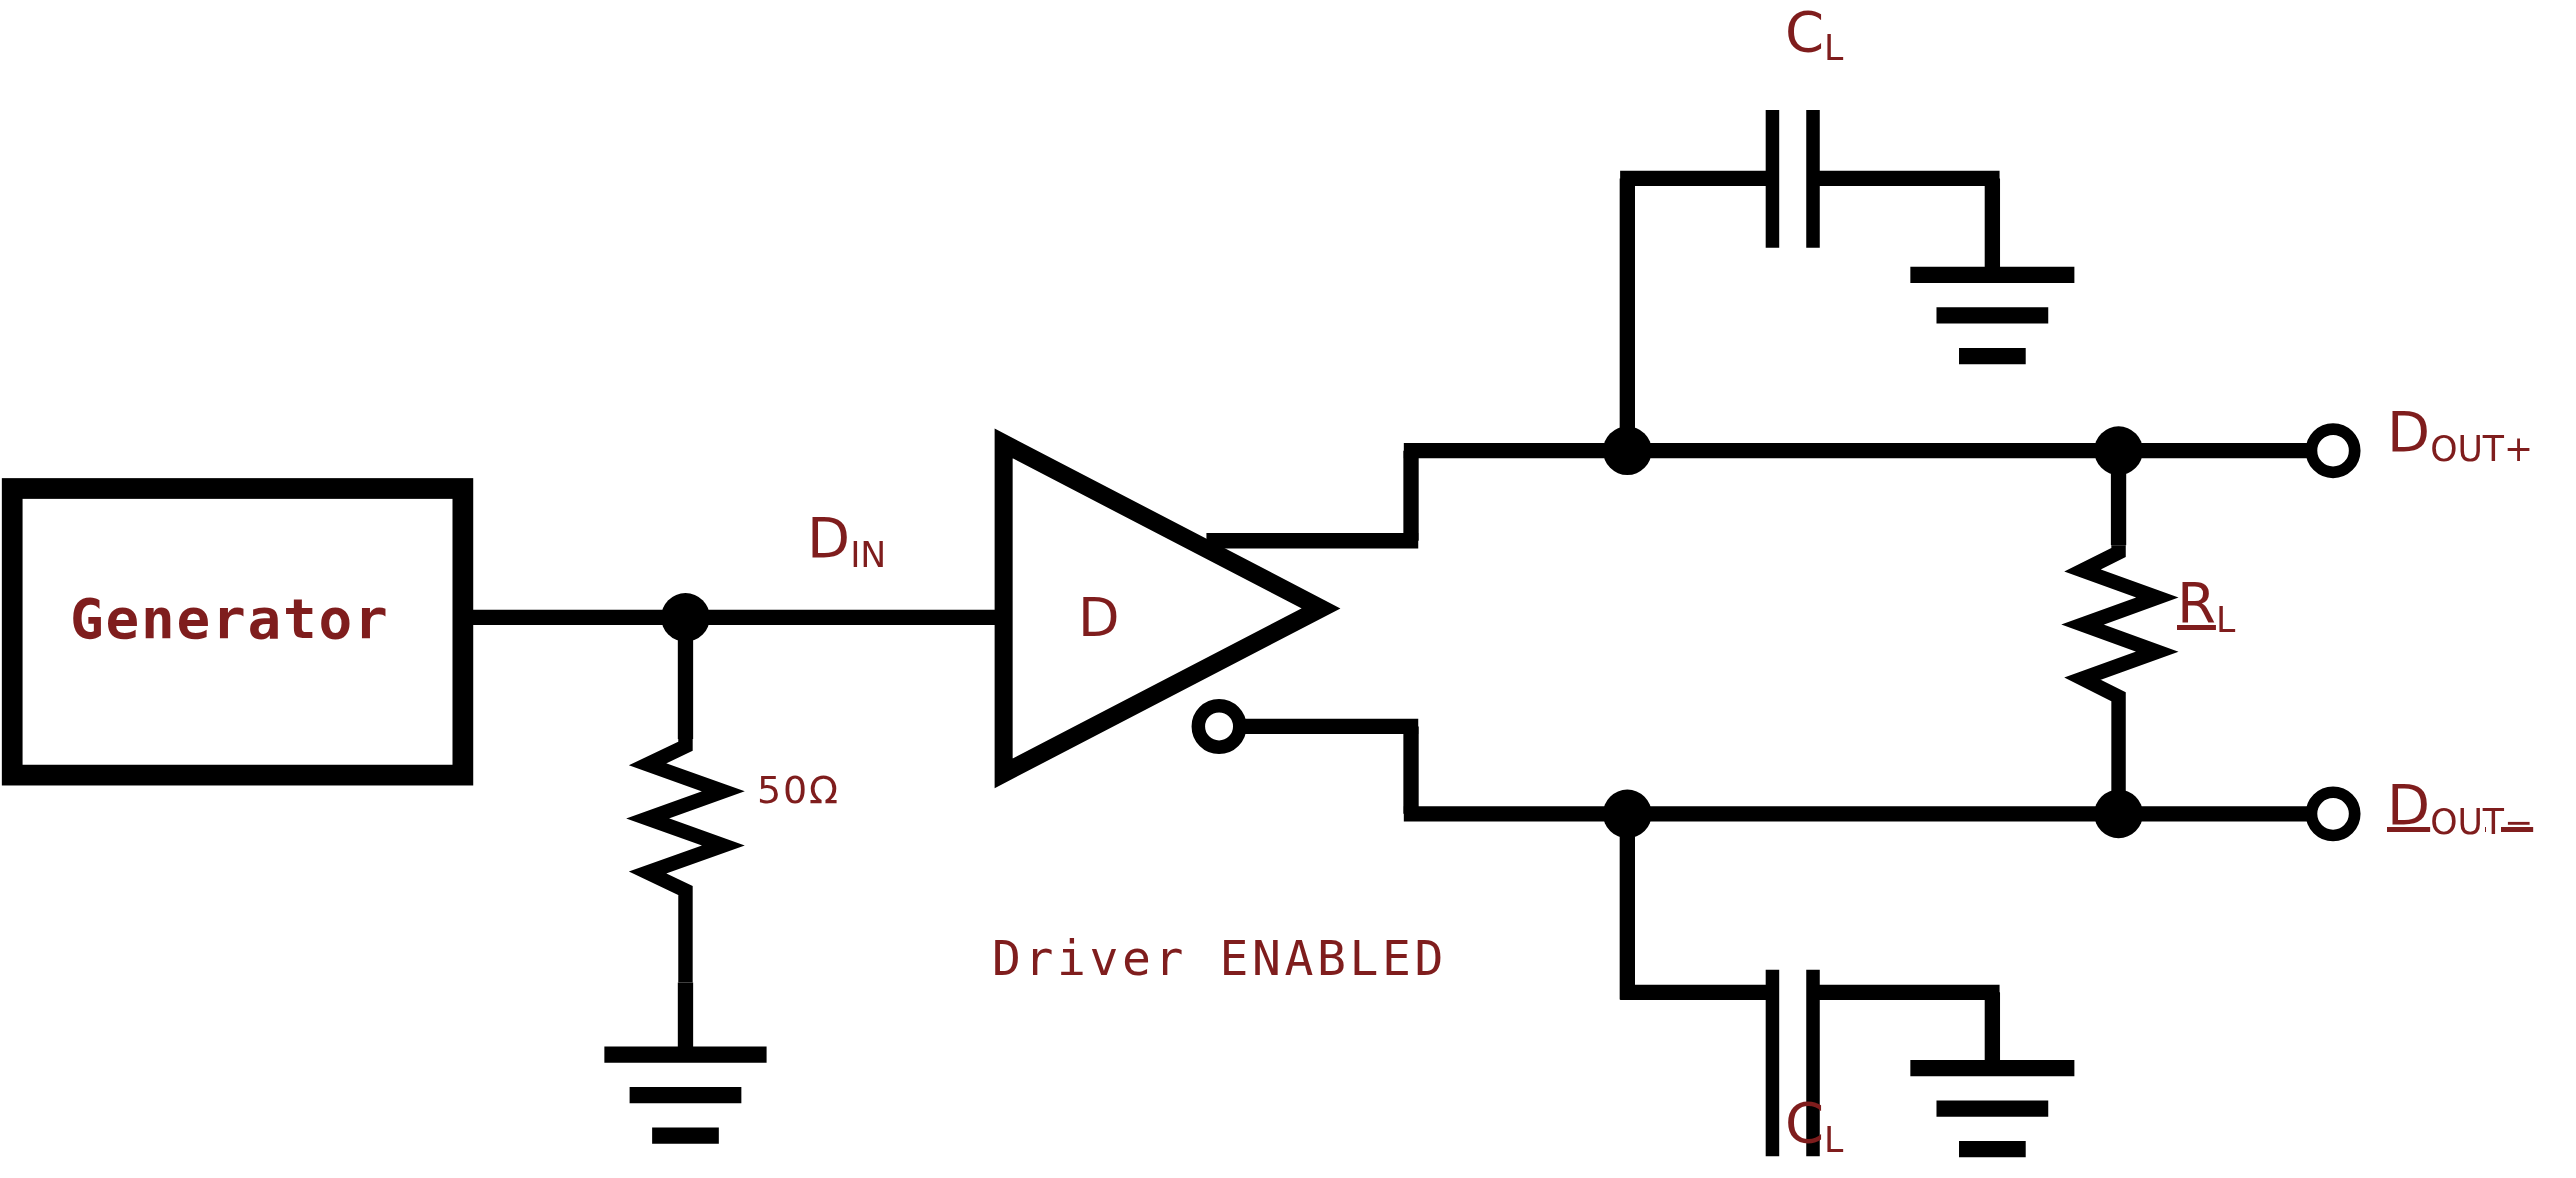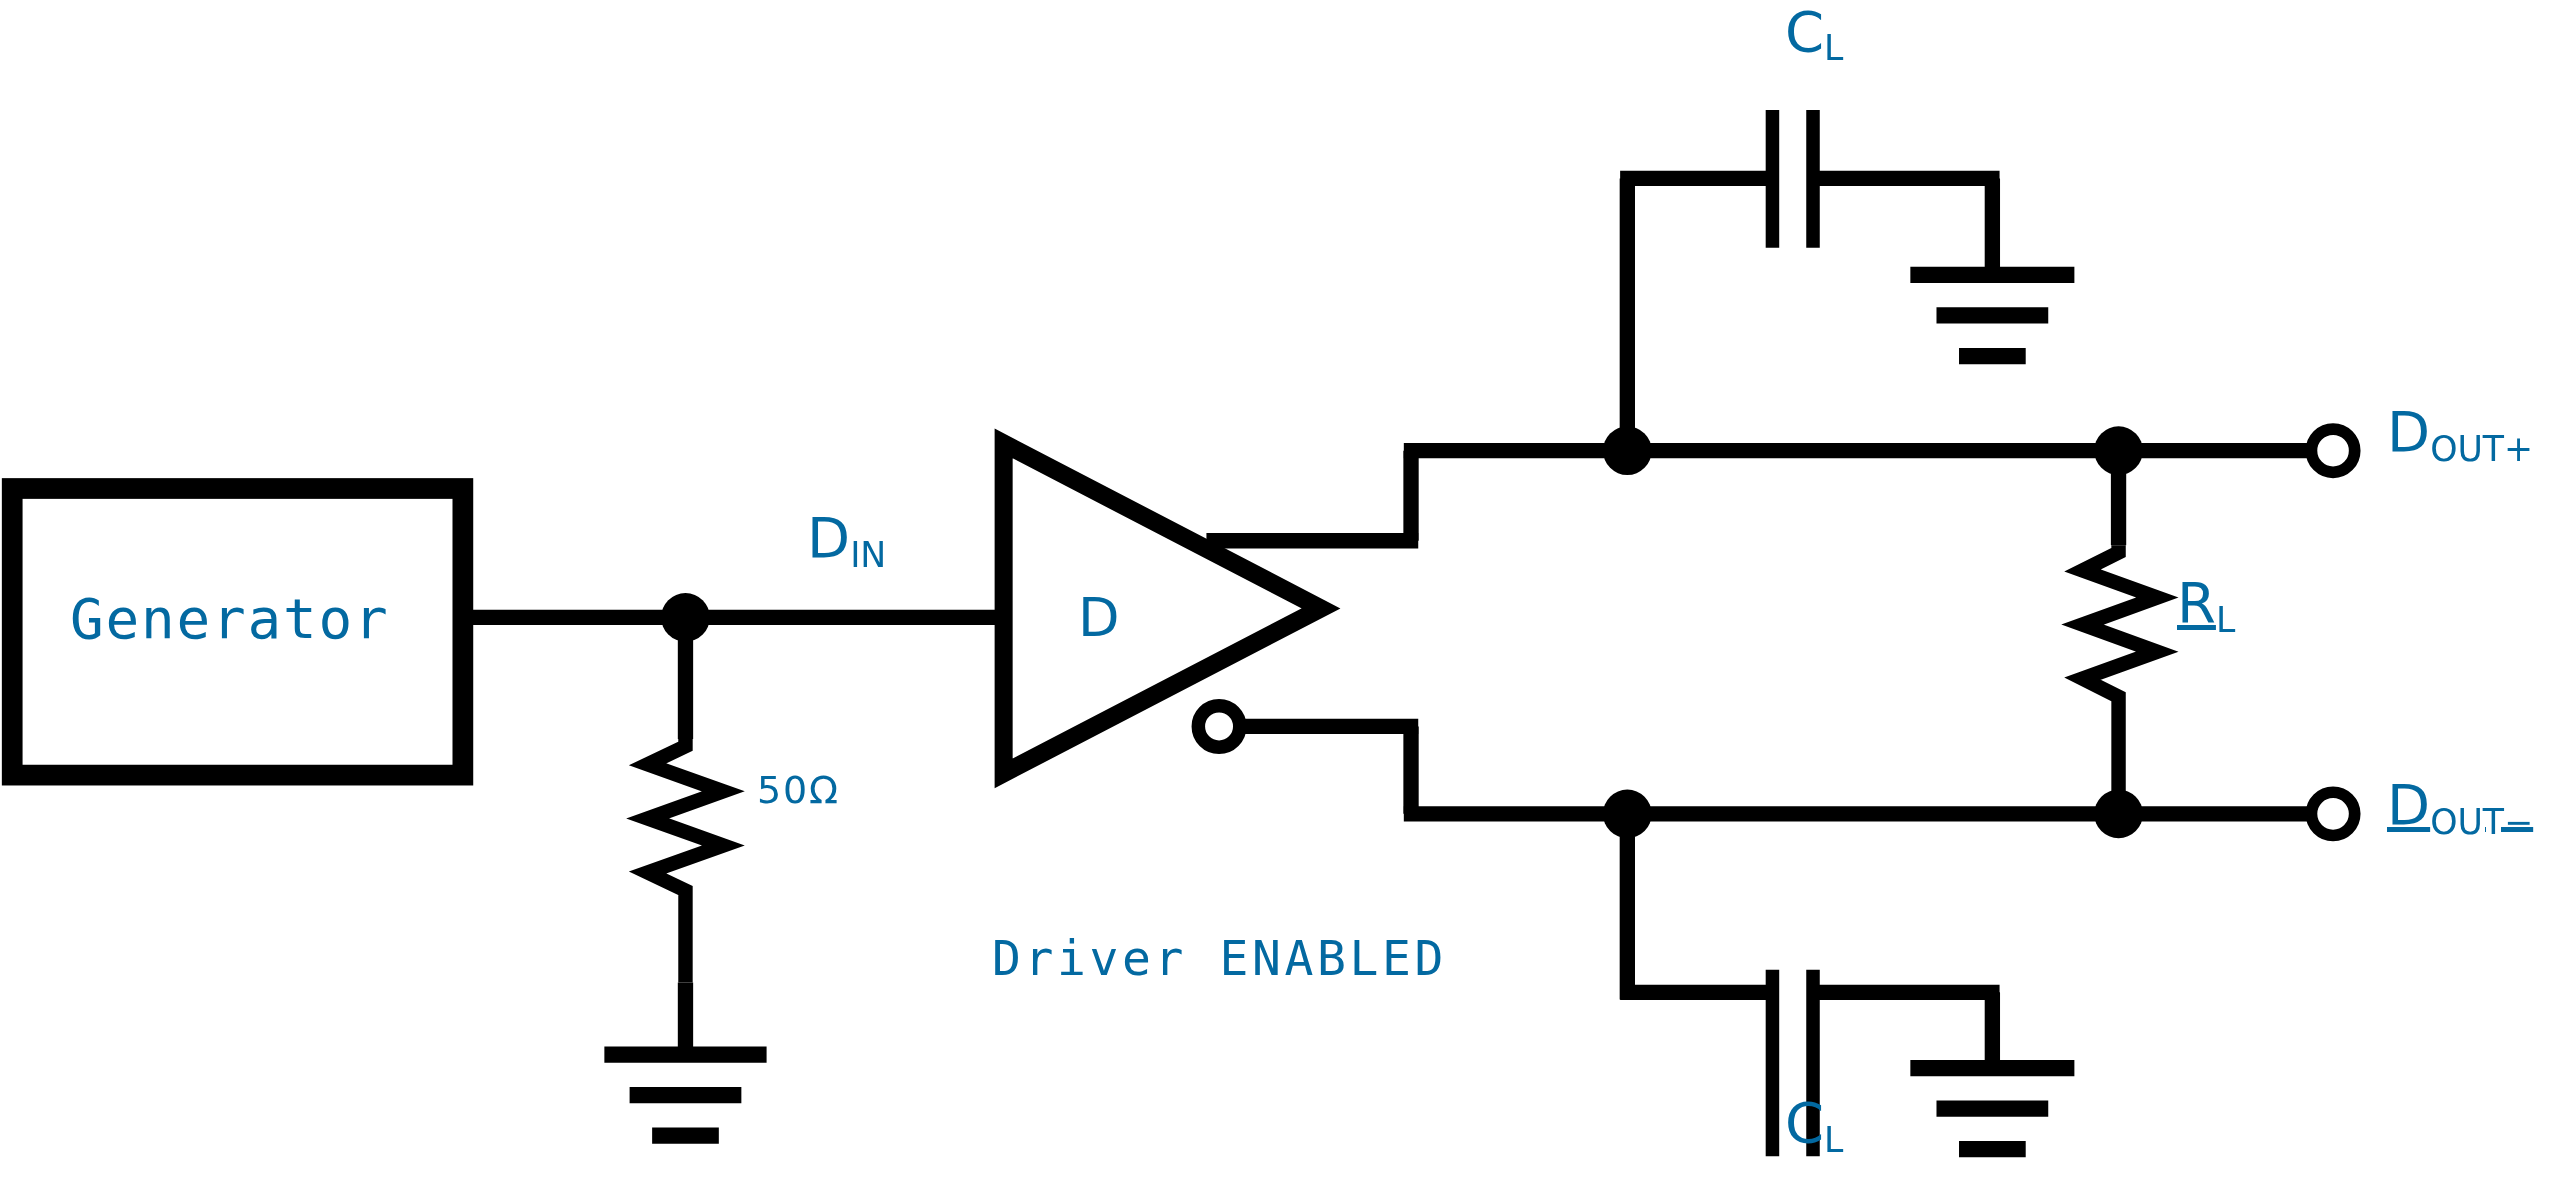--- a/index.html
+++ b/index.html
@@ -31,21 +31,21 @@
   .zig       { stroke: #000000; stroke-width: 16; fill: none; stroke-linejoin: miter; stroke-linecap: butt; }
   .dot       { fill: #000000; }
   .bubble    { stroke: #000000; stroke-width: 15; fill: #ffffff; }
   .term      { stroke: #000000; stroke-width: 13; fill: #ffffff; }
   .gndbar    { stroke: #000000; stroke-width: 18; stroke-linecap: butt; }
   .capplate  { stroke: #000000; stroke-width: 15; stroke-linecap: butt; }
 
   
   .lbl {
     position: absolute;
-    color: #0369a1;
+    color: #7f1d1d;
     white-space: nowrap;
     line-height: 1;
   }
   .mono {
     font-family: "DejaVu Sans Mono", monospace;
     font-size: 54px;
     letter-spacing: 5.4px;
   }
   .sans {
     font-family: "DejaVu Sans", sans-serif;
@@ -55,20 +55,21 @@
     font-size: 0.62em;
     vertical-align: baseline;
     position: relative;
     top: 0.28em;
     letter-spacing: 0;
   }
   #generator-label {
     left: 70px; top: 591px;
     font-size: 56px;
     letter-spacing: 1.8px;
+    font-weight: bold;
   }
   #driver-state-label {
     left: 992px; top: 934px;
     font-size: 48px;
     letter-spacing: 3.6px;
   }
   #driver-symbol-label {
     left: 1078px; top: 591px;
     font-size: 54px;
   }

